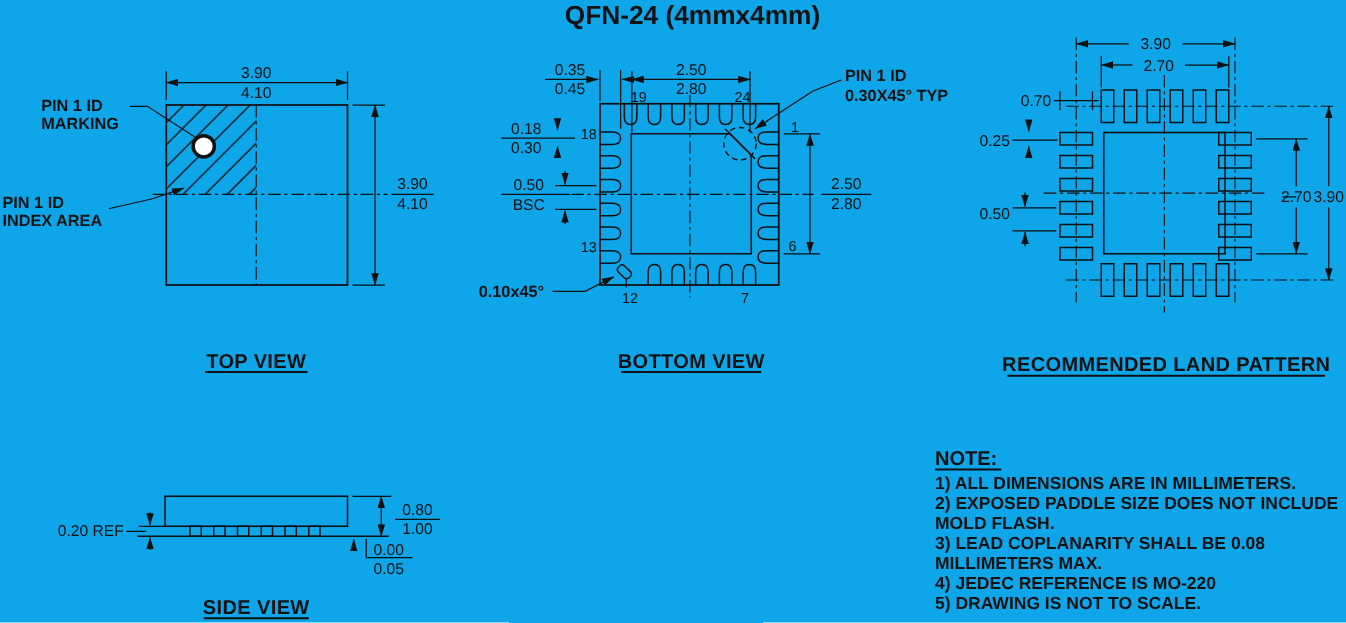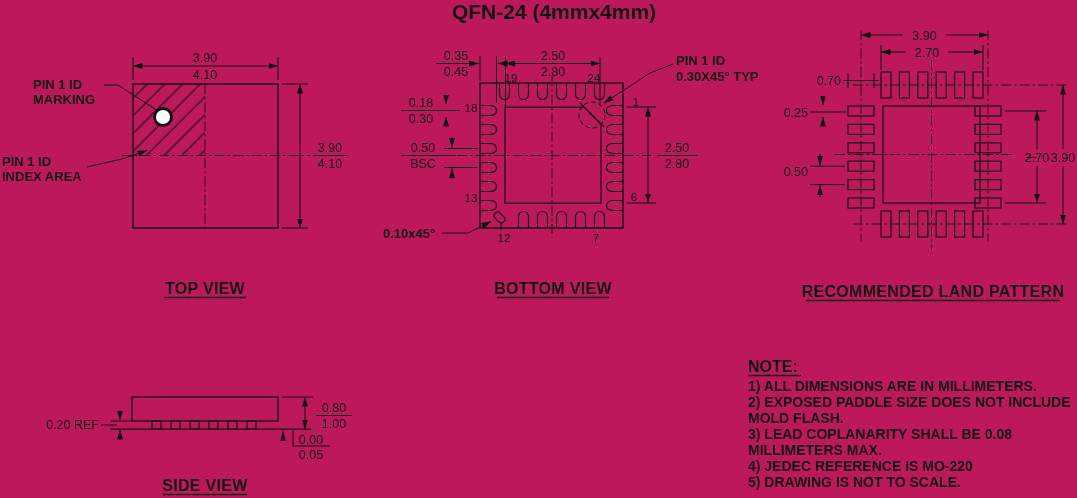--- a/index.html
+++ b/index.html
@@ -1,16 +1,16 @@
 <!DOCTYPE html>
 <html><head>
 <meta charset="utf-8">
 <style>
   html,body{margin:0;padding:0;background:#fff;}
-  #page{position:relative;width:1077px;height:498px;background:#be185d;overflow:hidden;}
+  #page{position:relative;width:1077px;height:498px;background:#0ea5e9;overflow:hidden;}
   svg text{font-family:"Liberation Sans",sans-serif;fill:#111;}
   .t-title{font-size:21px;font-weight:bold;}
   .t-dim{font-size:12.5px;}
   .t-pin{font-size:11.5px;}
   .t-lbl{font-size:13px;font-weight:bold;}
   .t-cap{font-size:16px;font-weight:bold;letter-spacing:.3px;}
   .t-noteh{font-size:16px;font-weight:bold;}
   .t-note{font-size:14px;font-weight:bold;}
   .ln-ol{stroke:#111;stroke-width:1.4;fill:none;}
   .ln-ol2{stroke:#111;stroke-width:1.25;fill:none;}

